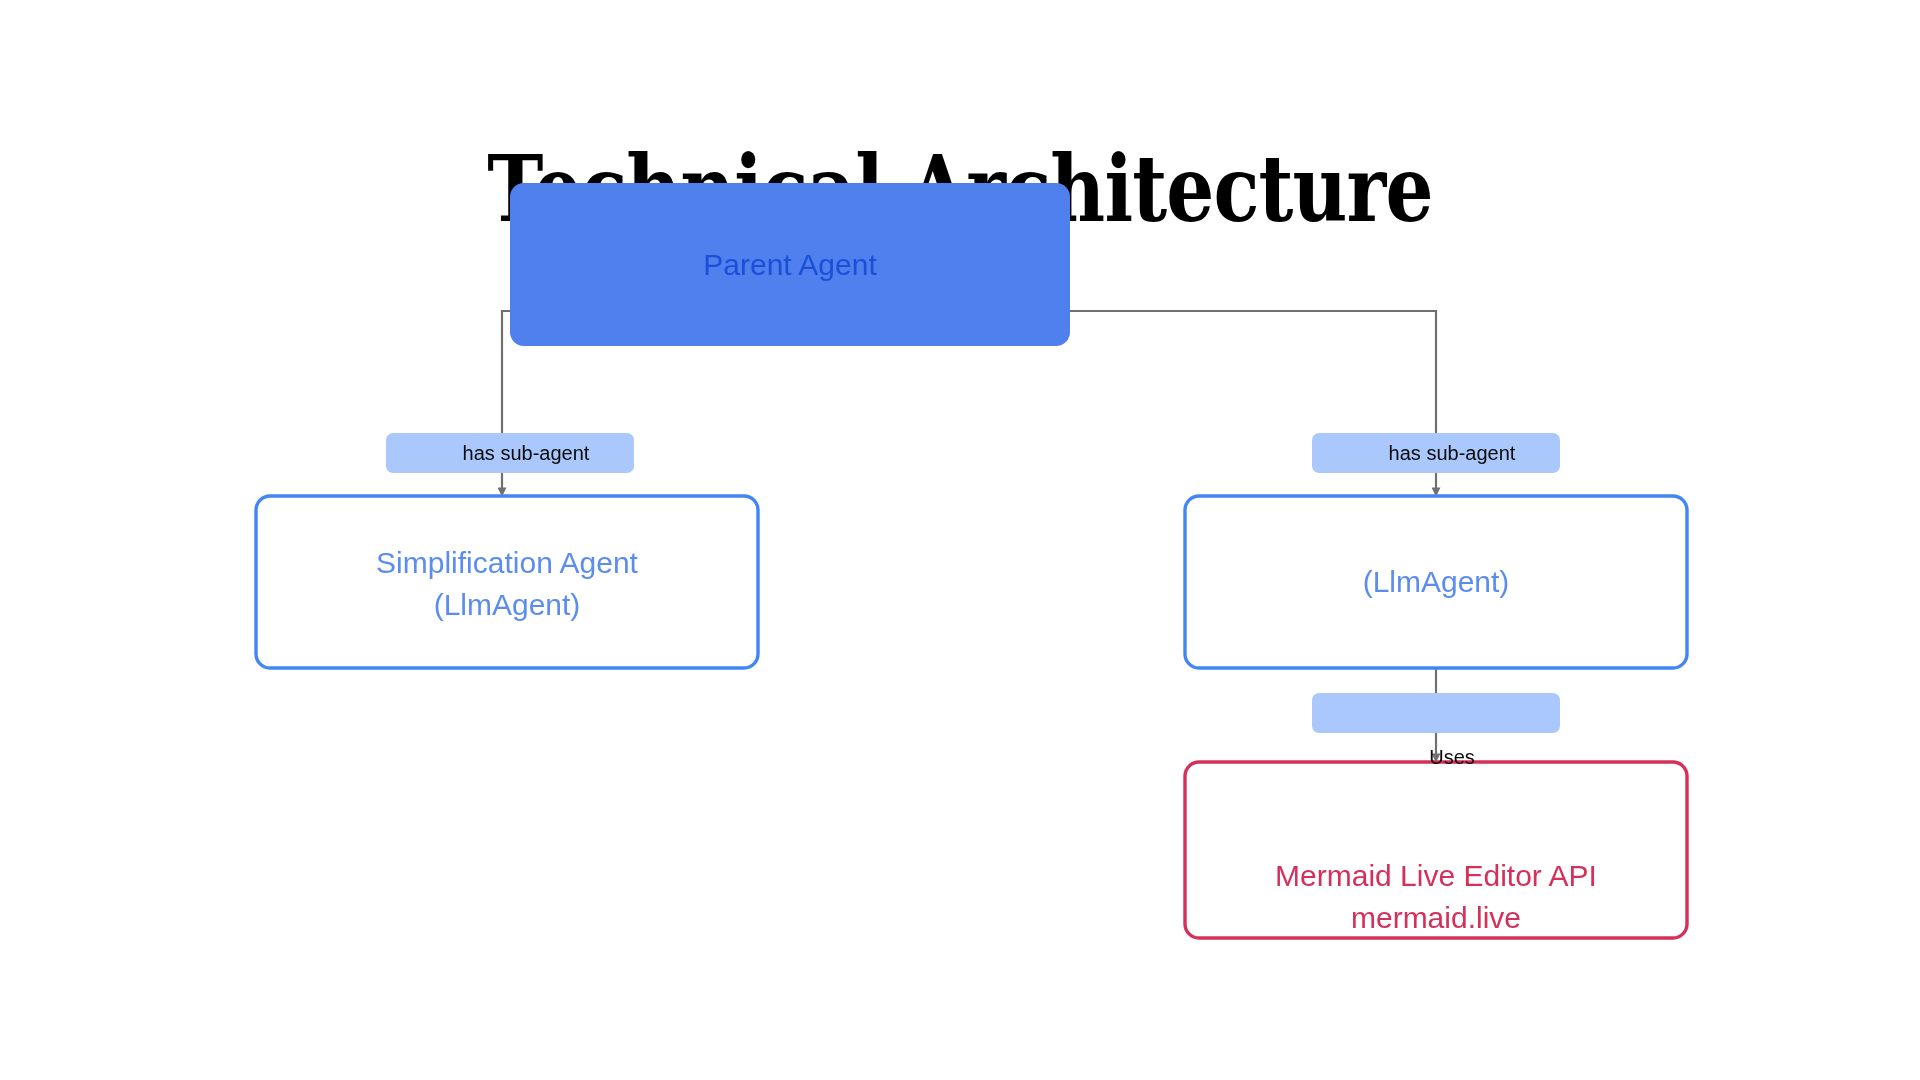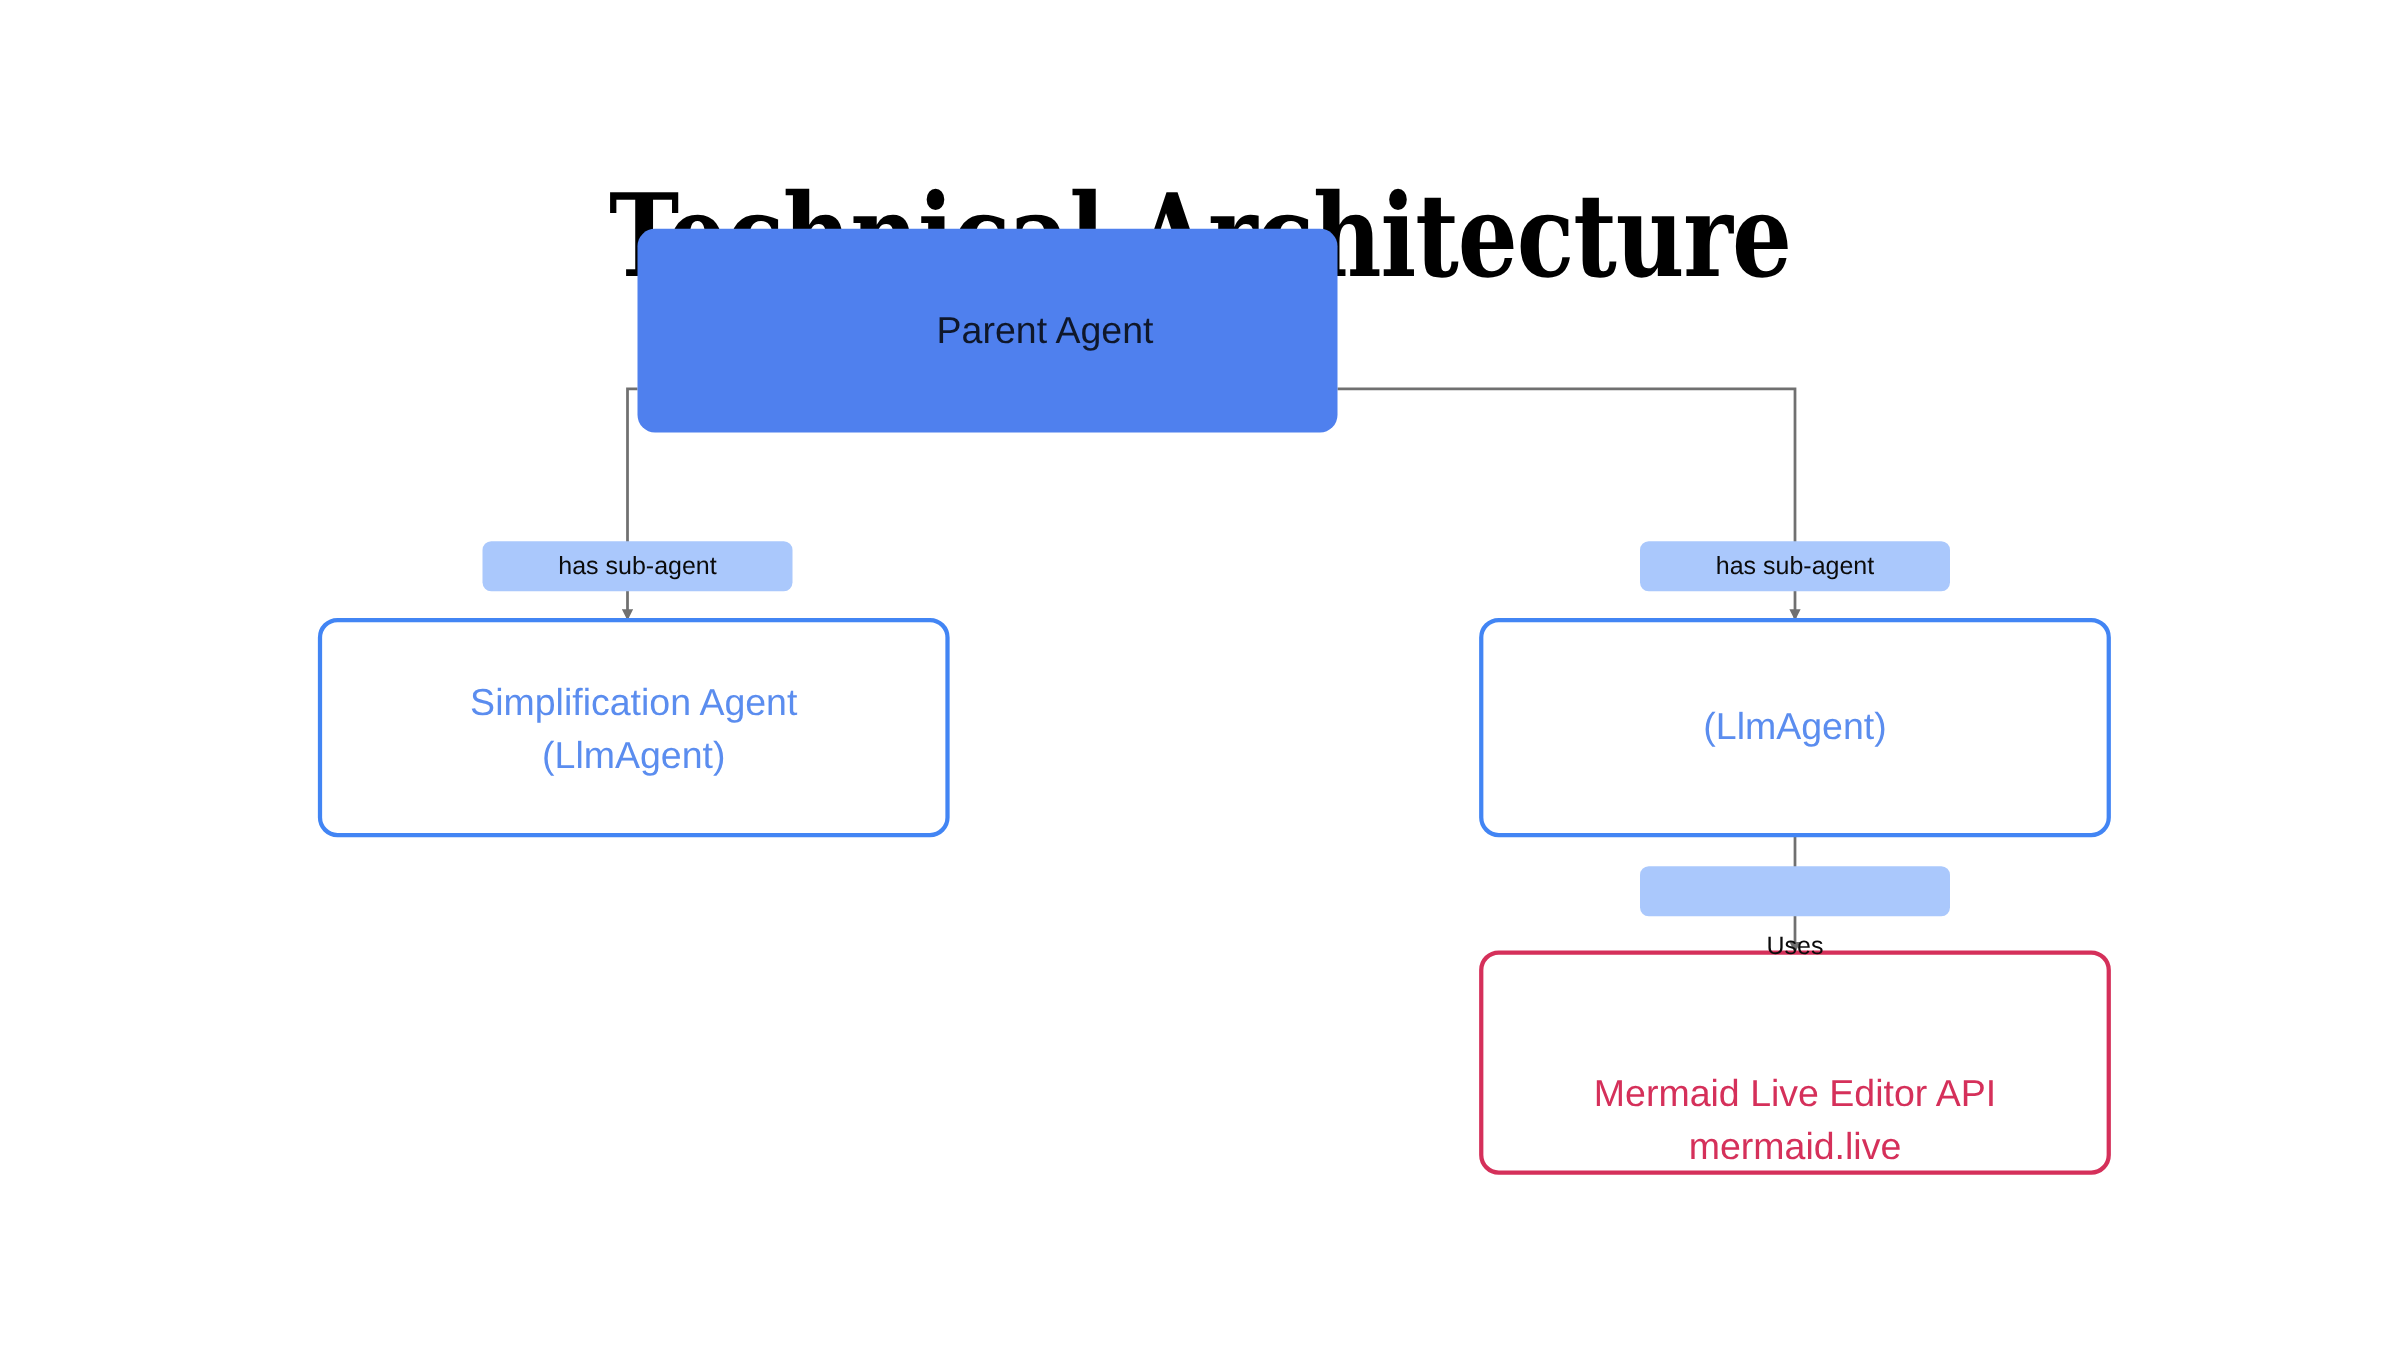--- a/index.html
+++ b/index.html
@@ -43,33 +43,34 @@
     flex-direction: column;
     align-items: center;
     justify-content: center;
     text-align: center;
     font-family: "Liberation Sans", sans-serif;
     font-size: 30px;
     line-height: 1.38;
     white-space: nowrap;
     pointer-events: none;
   }
-  .node-text.parent { color: #0f172a; padding-left: 46px; }
+  .node-text.parent { color: #1d4ed8; }
   .node-text.blue   { color: #5b8def; }
   .node-text.red    { color: #d5305a; justify-content: flex-end; }
   .edge-label-text {
     position: absolute;
     display: flex;
     align-items: center;
     justify-content: center;
     font-family: "Liberation Sans", sans-serif;
     font-size: 20px;
     color: #0b0b0b;
     white-space: nowrap;
     pointer-events: none;
+    padding-left: 16px;
   }
 </style>
 </head>
 <body>
 
 <h1 class="page-title">Technical Architecture</h1>
 
 <svg id="canvas" viewBox="0 0 1920 1080" xmlns="http://www.w3.org/2000/svg">
   <defs>
     <marker id="arrowhead" markerWidth="10" markerHeight="9" refX="8.6" refY="4.5" orient="auto" markerUnits="userSpaceOnUse">

